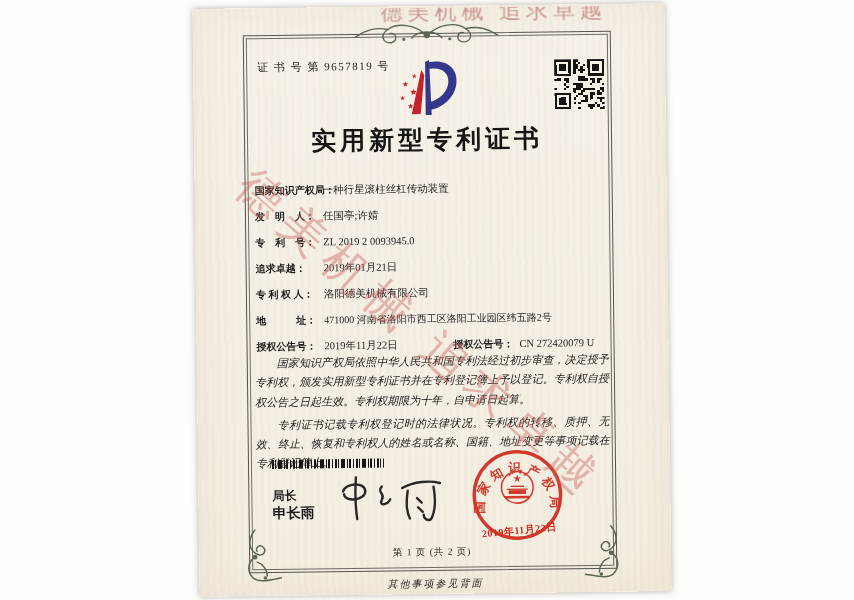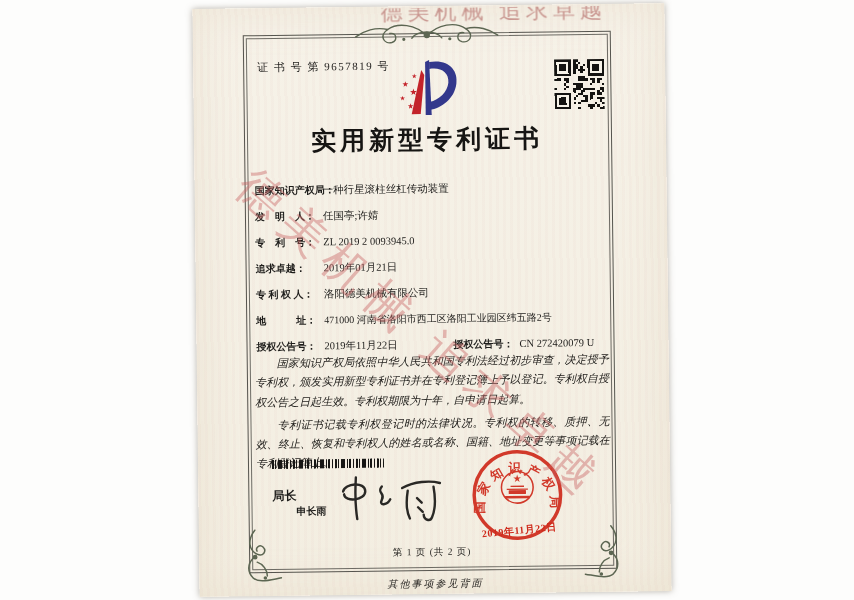--- a/index.html
+++ b/index.html
@@ -33,21 +33,21 @@
   .col2{position:absolute;left:197px;top:0;}
   
   .body-text{position:absolute;left:58px;top:346px;width:354px;color:#24221f;
     font-size:11px;line-height:1.75;text-align:justify;font-style:italic;}
   .body-text p{margin:0 0 4px 0;text-indent:2em;}
   
   .barcode{position:absolute;left:74px;top:452px;width:112px;height:9px;
     background-image:repeating-linear-gradient(90deg,#171614 0 1px,rgba(0,0,0,0) 1px 3px),
       repeating-linear-gradient(90deg,#171614 0 2px,rgba(0,0,0,0) 2px 7px);}
   .director-label{position:absolute;left:74px;top:480px;font-size:12px;font-weight:700;color:#1b1a18;}
-  .director-name{position:absolute;left:74px;top:497px;font-size:10px;font-weight:700;color:#1b1a18;margin-left:24px;}
+  .director-name{position:absolute;left:74px;top:497px;font-size:14px;font-weight:700;color:#1b1a18;}
   .signature{position:absolute;left:130px;top:460px;width:120px;height:60px;}
   .seal{position:absolute;left:271px;top:442px;width:96px;height:96px;opacity:.92;}
   .seal-date{position:absolute;left:283px;top:518px;width:90px;font-size:10px;color:var(--seal-red,#cf2a1b);
     transform:rotate(-5deg);letter-spacing:.5px;font-weight:600;}
   .page-indicator{position:absolute;left:50px;top:540px;width:366px;text-align:center;
     font-size:9.5px;color:#2a2825;letter-spacing:1px;}
   .back-note{position:absolute;left:0;top:571px;width:472px;text-align:center;font-style:italic;
     font-size:10px;letter-spacing:2px;color:#2a2825;}
   
   .watermark{position:absolute;left:70px;top:148px;transform:rotate(42deg);transform-origin:0 0;

